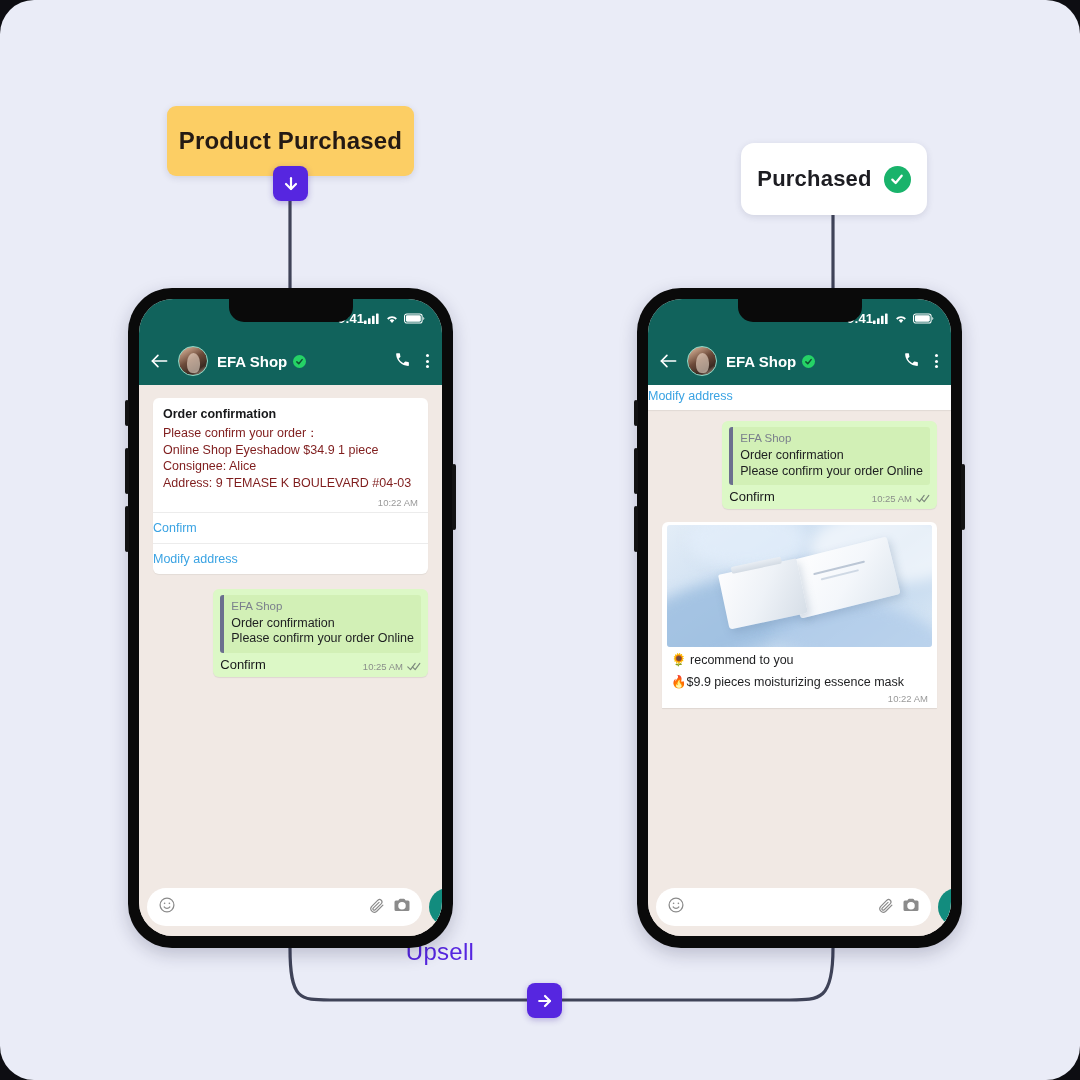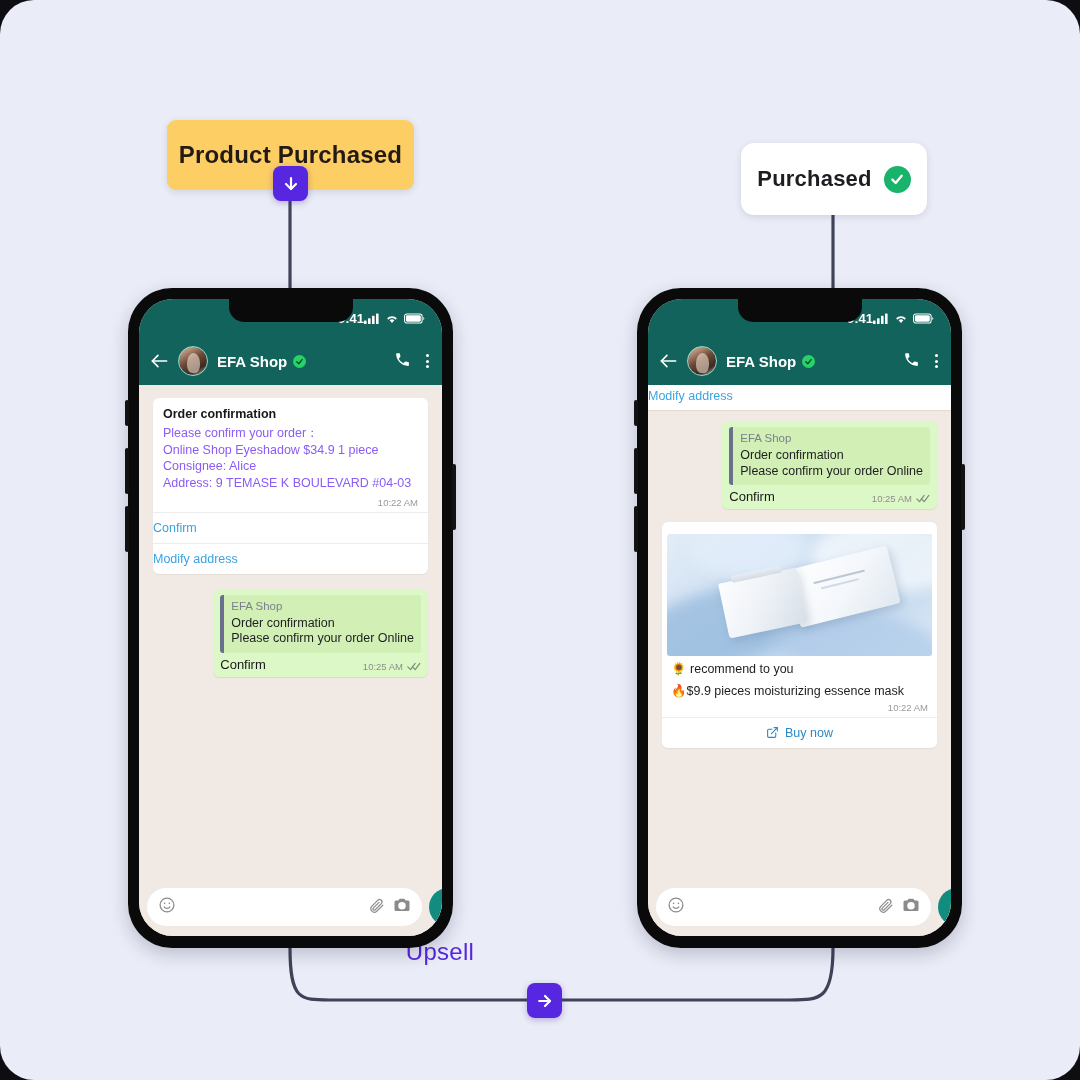--- a/index.html
+++ b/index.html
@@ -23,21 +23,21 @@
   
   .badge {
     position: absolute;
     display: flex; align-items: center; justify-content: center;
     gap: 12px;
     font-weight: bold;
     letter-spacing: .2px;
     box-shadow: 0 2px 7px rgba(40,40,80,.13);
   }
   #badge-product {
-    left: 167px; top: 120px; width: 247px; height: 70px;
+    left: 167px; top: 106px; width: 247px; height: 70px;
     background: #fcce64; border-radius: 9px;
     font-size: 24px; color: #241a14;
   }
   #badge-purchased {
     left: 741px; top: 143px; width: 186px; height: 72px;
     background: #ffffff; border-radius: 13px;
     font-size: 22px; color: #1d1d22; font-weight: 600;
   }
   .check-circle {
     width: 27px; height: 27px; border-radius: 50%;
@@ -139,21 +139,21 @@
   }
   .chat-body.tight { padding-top: 0; }
 
   
   .card {
     background: #fff; border-radius: 6px 6px 0 0;
     padding: 9px 10px 4px 10px;
     box-shadow: 0 1px 1px rgba(0,0,0,.08);
   }
   .card-title { font-size: 12.5px; font-weight: bold; color: #17181a; margin-bottom: 4px; }
-  .card-text { font-size: 12.5px; color: #8b5cf6; line-height: 1.33; }
+  .card-text { font-size: 12.5px; color: #7f1d1d; line-height: 1.33; }
   .card-time { font-size: 9.5px; color: #9a9a9a; text-align: right; margin-top: 5px; }
   .card-btn {
     background: #fff; border-top: 1px solid #ececec;
     font-size: 12.5px; color: #3aa3e3;
     padding: 8px 0; box-shadow: 0 1px 1px rgba(0,0,0,.06);
   }
   .card-btn.last { border-radius: 0 0 6px 6px; }
 
   
   .out-wrap { display: flex; justify-content: flex-end; margin-top: 15px; }
@@ -171,21 +171,21 @@
   .out-row {
     display: flex; align-items: flex-end; justify-content: space-between;
     gap: 8px; margin-top: 4px;
   }
   .out-msg { font-size: 13px; color: #17181a; }
   .out-meta { display: flex; align-items: center; gap: 4px; font-size: 9.5px; color: #8b8f8b; }
 
   
   .prod-card {
     background: #fff; border-radius: 6px 6px 0 0;
-    padding: 12px 5px 4px 5px; box-shadow: 0 1px 1px rgba(0,0,0,.08);
+    padding: 3px 5px 4px 5px; box-shadow: 0 1px 1px rgba(0,0,0,.08);
   }
   .prod-img {
     width: 100%; height: 122px; border-radius: 3px; position: relative; overflow: hidden;
     background: linear-gradient(145deg,#e3edf7 0%, #cfe0f2 35%, #bdd4ec 60%, #dbe9f6 100%);
   }
   .silk { position: absolute; border-radius: 50%; filter: blur(7px); }
   .s1 { left:-18%; top:46%; width:75%; height:62%; background:rgba(150,185,222,.75); transform:rotate(-16deg); }
   .s2 { right:-14%; top:-12%; width:60%; height:60%; background:rgba(255,255,255,.65); }
   .s3 { left:38%; bottom:-20%; width:70%; height:58%; background:rgba(172,201,232,.7); transform:rotate(12deg); }
   .s4 { left:8%; top:-10%; width:45%; height:45%; background:rgba(226,238,250,.8); }
@@ -473,28 +473,20 @@
               <span class="silk s2"></span>
             <span class="silk s1"></span>
               <span class="silk s3"></span>
             <span class="box-big"></span>
             <span class="pouch"></span>
           </div>
           <div class="prod-text">🌻 recommend to you</div>
           <div class="prod-text">🔥$9.9 pieces moisturizing essence mask</div>
           <div class="prod-time">10:22 AM</div>
         </div>
-        <div class="card-btn last" style="display:flex;align-items:center;justify-content:center;gap:6px;color:#2c89c4;">
-          <svg width="13" height="13" viewBox="0 0 24 24" fill="none" stroke="#2c89c4" stroke-width="2" stroke-linecap="round" stroke-linejoin="round">
-            <path d="M18 13v6a2 2 0 0 1-2 2H5a2 2 0 0 1-2-2V8a2 2 0 0 1 2-2h6"></path>
-            <polyline points="15,3 21,3 21,9"></polyline>
-              <line x1="10" y1="14" x2="21" y2="3"></line>
-          </svg>
-          <span>Buy now</span>
-        </div>
       </div>
 
       <div style="background:#f1e9e4;padding:6px 8px 10px 8px;display:flex;align-items:center;gap:7px;flex:0 0 auto;">
         <div style="flex:1;background:#fff;border-radius:22px;height:38px;display:flex;align-items:center;padding:0 11px;gap:8px;">
           <span>
             <svg width="18" height="18" viewBox="0 0 24 24" fill="none" stroke="#8b8b8b" stroke-width="1.7">
               <circle cx="12" cy="12" r="9.2"></circle>
                 <circle cx="8.8" cy="9.8" r="1.1" fill="#8b8b8b" stroke="none"></circle>
               <circle cx="15.2" cy="9.8" r="1.1" fill="#8b8b8b" stroke="none"></circle>
               <path d="M8.2 14.6a4.6 4.6 0 0 0 7.6 0" stroke-linecap="round"></path>

